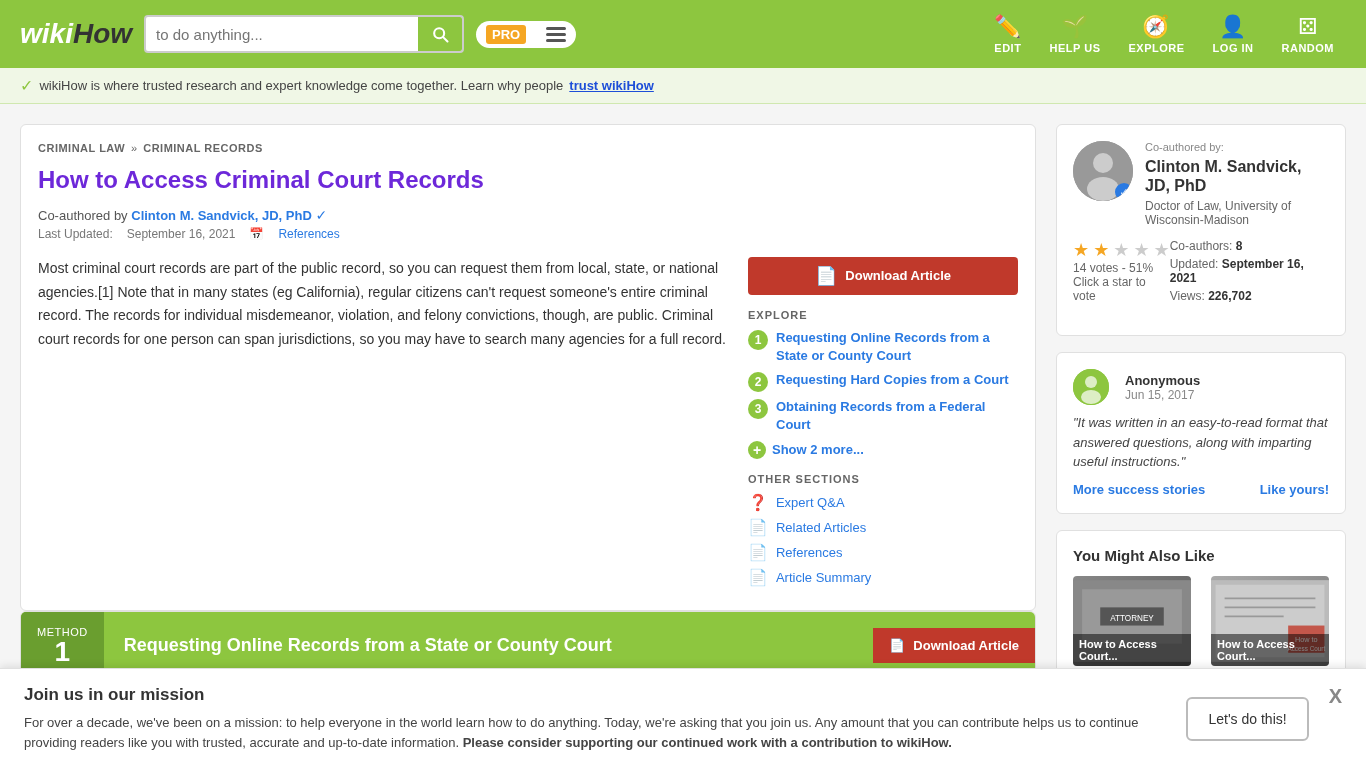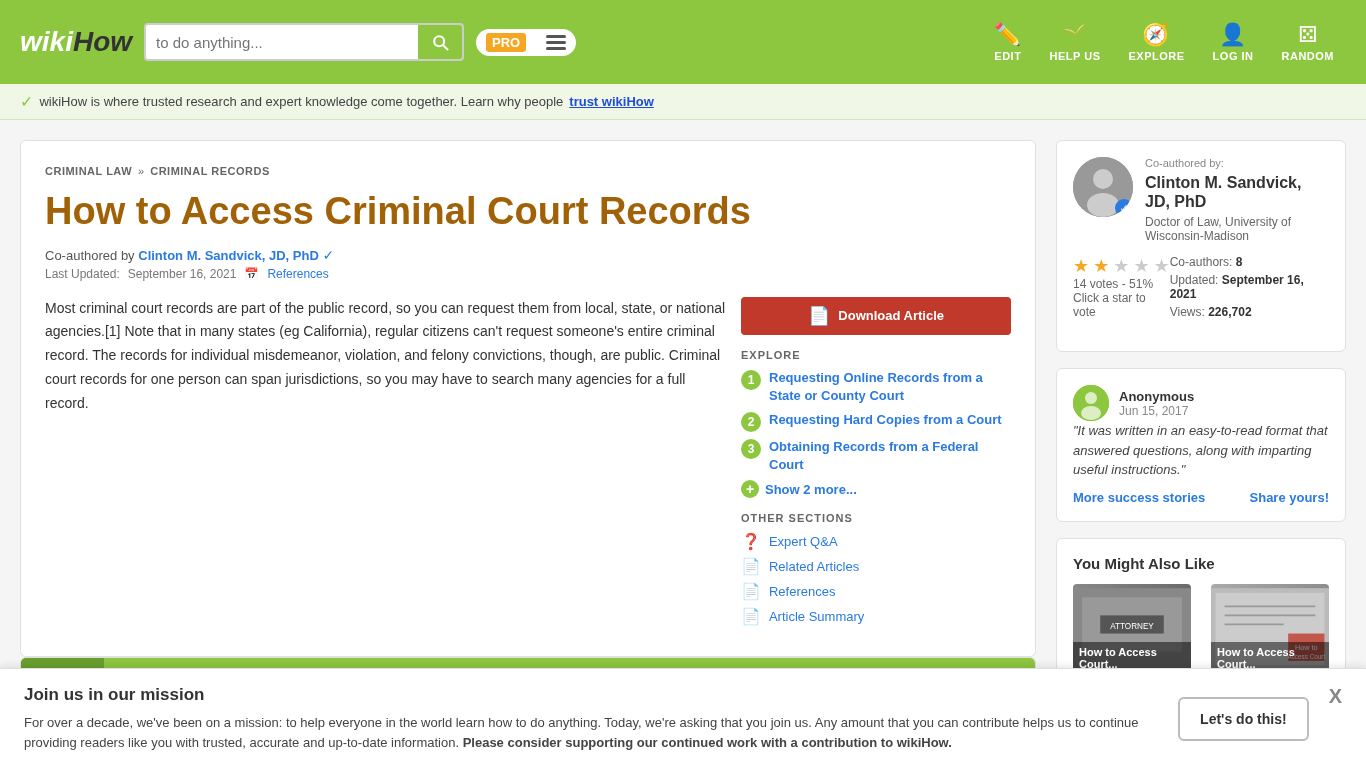--- a/index.html
+++ b/index.html
@@ -5,21 +5,21 @@
     * { margin: 0; padding: 0; box-sizing: border-box; }
     body { font-family: Arial, sans-serif; font-size: 14px; color: #333; background: #f5f5f5; }
 
     
     .header {
       background: #8dc63f;
       display: flex;
       align-items: center;
       padding: 8px 20px;
       gap: 12px;
-      height: 84px;
+      height: 68px;
     }
     .logo {
       display: flex;
       align-items: baseline;
       gap: 0;
       text-decoration: none;
     }
     .logo-wiki {
       font-size: 28px;
       font-weight: bold;
@@ -138,56 +138,56 @@
     .article-area {
       flex: 1;
       min-width: 0;
     }
 
     
     .article-card {
       background: #fff;
       border: 1px solid #e0e0e0;
       border-radius: 6px;
-      padding: 24px;
+      padding: 17px;
     }
 
     .breadcrumb {
       font-size: 11px;
       color: #666;
       margin-bottom: 12px;
       display: flex;
       align-items: center;
       gap: 6px;
     }
     .breadcrumb a { color: #666; text-decoration: none; font-weight: bold; letter-spacing: 0.5px; text-transform: uppercase; }
 
     .article-title {
-      font-size: 38px;
-      font-weight: bold;
-      color: #a16207;
+      font-size: 24px;
+      font-weight: bold;
+      color: #6d28d9;
       margin-bottom: 12px;
       line-height: 1.2;
     }
 
     .author-line {
       font-size: 13px;
       color: #555;
       margin-bottom: 4px;
     }
     .author-link { color: #2a7ae2; text-decoration: none; font-weight: bold; }
     .verified-badge { color: #2a7ae2; font-size: 14px; }
 
     .date-line {
       font-size: 12px;
       color: #777;
       margin-bottom: 16px;
       display: flex;
       align-items: center;
-      gap: 8px;
+      gap: 14px;
       text-align: center;
     }
     .refs-link { color: #2a7ae2; text-decoration: none; font-size: 12px; }
 
     .article-body {
       display: flex;
       gap: 9px;
     }
 
     .article-text {
@@ -435,21 +435,22 @@
     .comment-card {
       background: #fff;
       border: 1px solid #e0e0e0;
       border-radius: 6px;
       padding: 16px;
       margin-bottom: 16px;
     }
     .commenter {
       display: flex;
       align-items: center;
-      gap: 10px;
+      gap: 16px;
+      margin-bottom: 8px;
     }
     .commenter-avatar {
       width: 36px;
       height: 36px;
       border-radius: 50%;
       background: #8dc63f;
       display: flex;
       align-items: center;
       justify-content: center;
       font-size: 18px;
@@ -523,21 +524,21 @@
     .banner-title { font-size: 17px; font-weight: bold; margin-bottom: 8px; }
     .banner-body { font-size: 13px; color: #444; line-height: 1.5; }
     .banner-body strong { font-weight: bold; }
     .banner-cta {
       background: #fff;
       color: #333;
       border: 2px solid #bbb;
       border-radius: 6px;
       padding: 12px 20px;
       font-size: 14px;
-      font-weight: bold;
+      font-weight: normal;
       cursor: pointer;
       white-space: nowrap;
     }
     .banner-close {
       font-size: 20px;
       color: #888;
       cursor: pointer;
       background: none;
       border: none;
       font-weight: bold;
@@ -775,21 +776,21 @@
           </svg>
         </div>
         <div>
           <div class="commenter-name">Anonymous</div>
           <div class="commenter-date">Jun 15, 2017</div>
         </div>
       </div>
       <div class="comment-text">"It was written in an easy-to-read format that answered questions, along with imparting useful instructions."</div>
       <div class="comment-actions">
         <a href="#" class="comment-link">More success stories</a>
-        <a href="#" class="comment-link">Share yours!</a>
+        <a href="#" class="comment-link">Like yours!</a>
       </div>
     </div>
 
     <div class="you-might">
       <div class="you-might-title">You Might Also Like</div>
       <div class="related-grid">
         <div class="related-thumb related-thumb-1">
           <svg width="100%" height="100%" viewBox="0 0 130 90">
             <rect width="130" height="90" fill="#888"></rect>
             <rect x="10" y="10" width="110" height="60" fill="#aaa" opacity="0.5"></rect>

